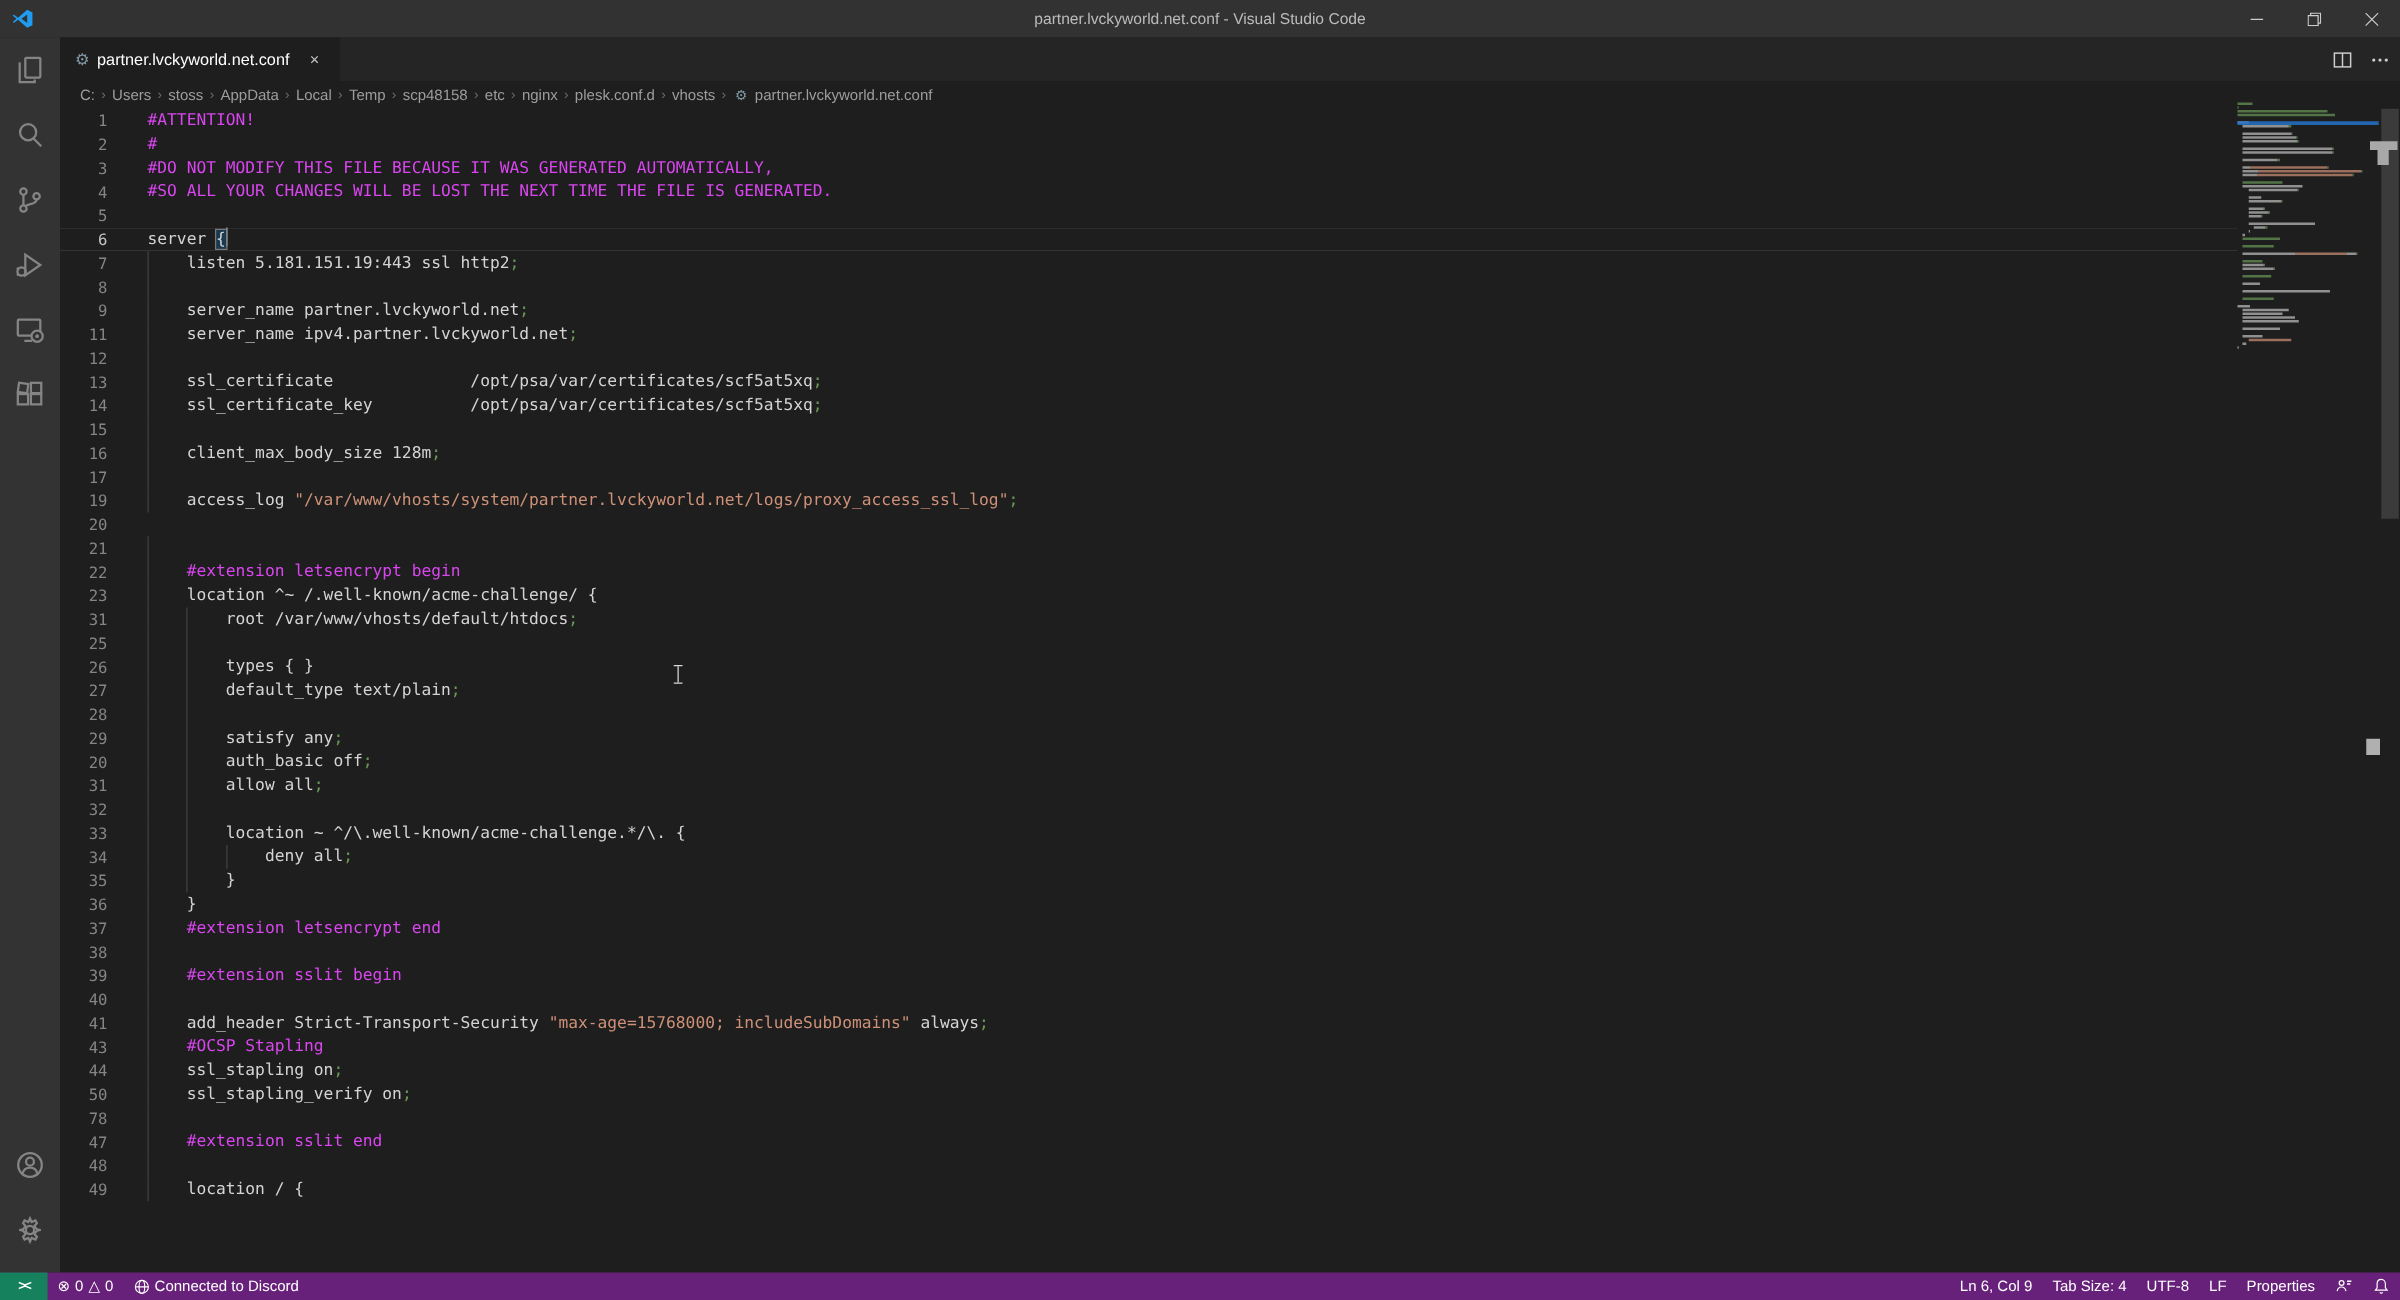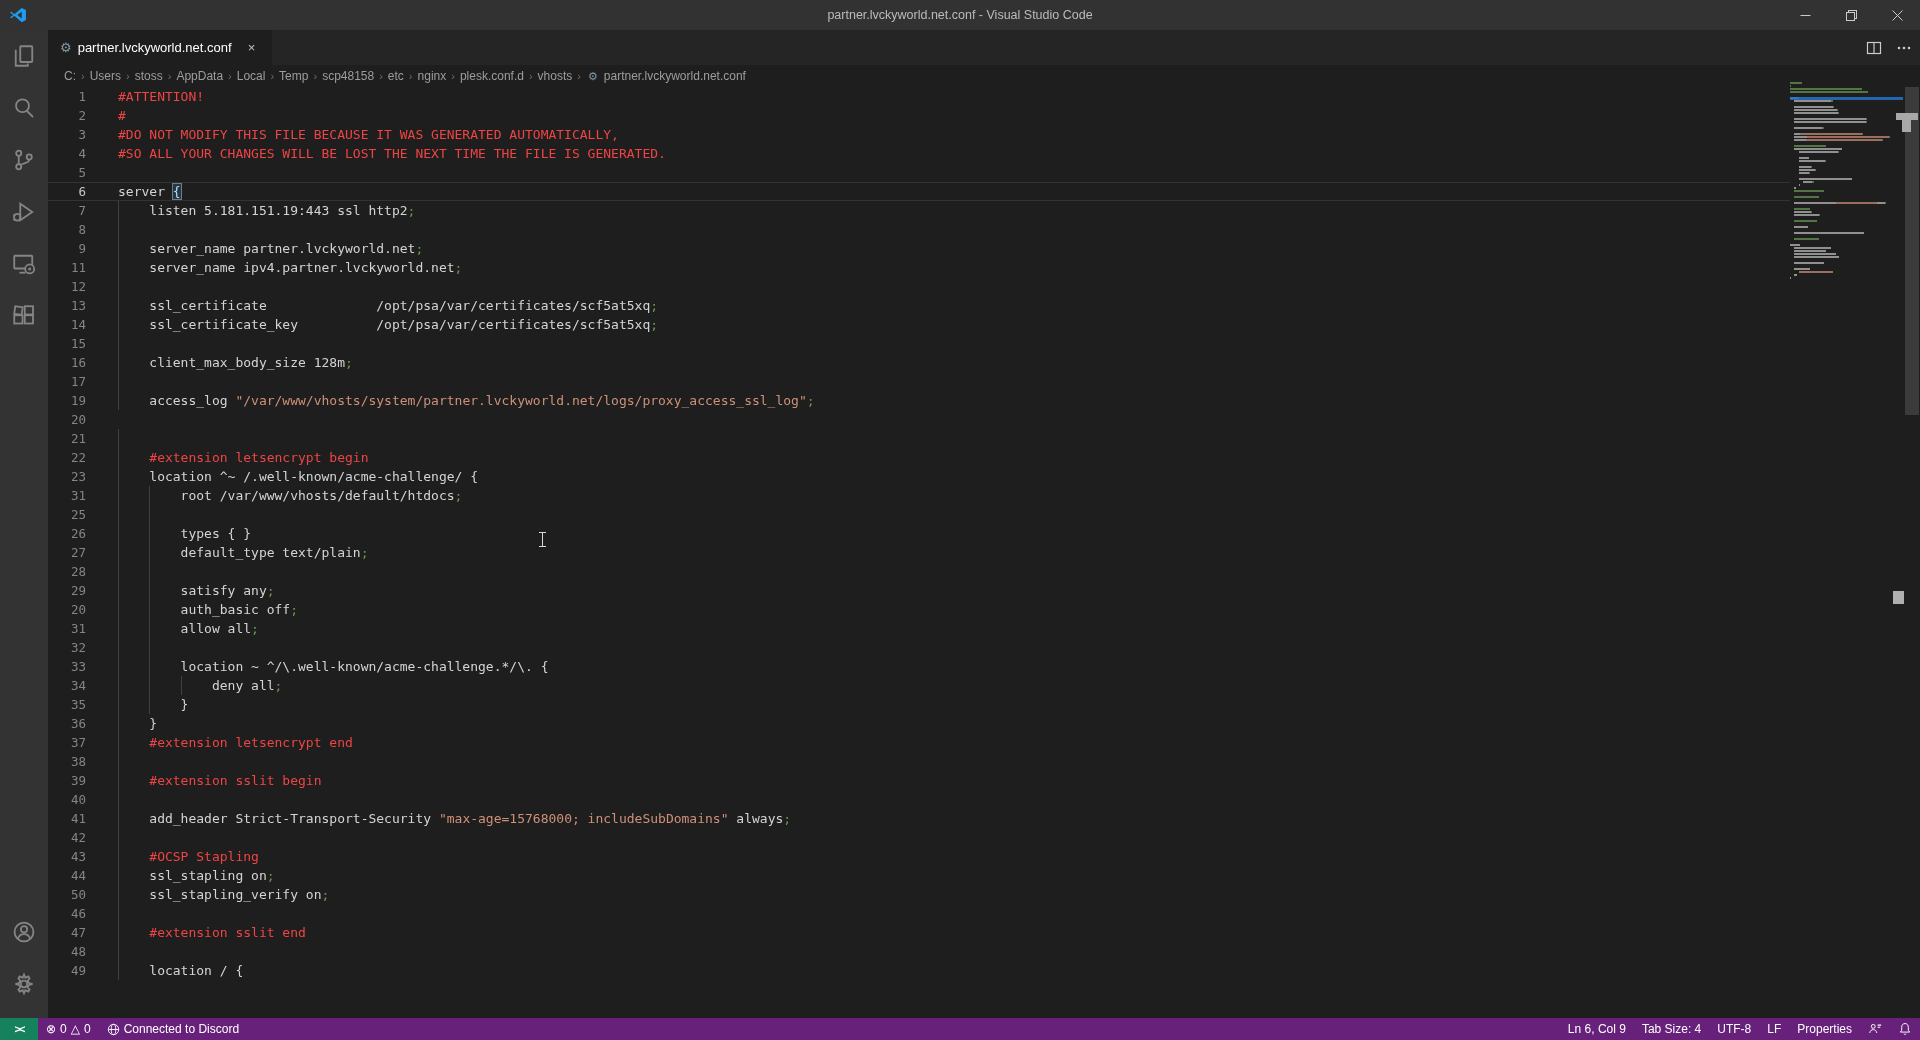--- a/index.html
+++ b/index.html
@@ -49,21 +49,21 @@
   
   .editor { position:absolute; left:48px; top:87px; width:1742px; height:931px;
     font-family:"DejaVu Sans Mono", monospace; font-size:13px; }
   .code-line { position:relative; height:19px; line-height:19px; white-space:pre; display:flex; }
   .code-line.current { box-shadow: inset 0 1px 0 #333336, inset 0 -1px 0 #333336; }
   .gutter-num { width:38px; text-align:right; color:#858585; flex:0 0 auto;
     font-size:12.5px; }
   .code-line.current .gutter-num { color:#c6c6c6; }
   .code-text { margin-left:32px; position:relative; }
   .indent-guide { position:absolute; top:0; width:1px; height:19px; background:#404040; }
-  .tok-p { color:#d4d4d4; } .tok-c { color:#ef4444; } .tok-s { color:#ce9178; }
+  .tok-p { color:#d4d4d4; } .tok-c { color:#d946ef; } .tok-s { color:#ce9178; }
   .tok-g { color:#6A9955; }
   .tok-b { color:#d4d4d4; outline:1px solid #7a7a7a; background:#1a3a52; }
   .caret { display:inline-block; width:1.5px; height:15px; background:#aeafad;
     vertical-align:-2px; }
 
   
   .minimap { position:absolute; left:1790px; top:82px; width:115px; }
   .mm-row { height:2px; margin-bottom:1px; white-space:nowrap; font-size:0; }
   .mm-seg { display:inline-block; height:2px; opacity:0.7; }
   .mm-currentline { position:absolute; left:0; width:113px; height:3px;
@@ -264,25 +264,24 @@
     <div class="code-line"><span class="gutter-num">32</span><span class="code-text"><span class="indent-guide" style="left: 0px;"></span><span class="indent-guide" style="left: 31.32px;"></span></span></div>
     <div class="code-line"><span class="gutter-num">33</span><span class="code-text"><span class="indent-guide" style="left: 0px;"></span><span class="indent-guide" style="left: 31.32px;"></span><span class="tok-p">        location ~ ^/\.well-known/acme-challenge.*/\. {</span></span></div>
     <div class="code-line"><span class="gutter-num">34</span><span class="code-text"><span class="indent-guide" style="left: 0px;"></span><span class="indent-guide" style="left: 31.32px;"></span><span class="indent-guide" style="left: 62.64px;"></span><span class="tok-p">            deny all</span><span class="tok-g">;</span></span></div>
     <div class="code-line"><span class="gutter-num">35</span><span class="code-text"><span class="indent-guide" style="left: 0px;"></span><span class="indent-guide" style="left: 31.32px;"></span><span class="tok-p">        }</span></span></div>
     <div class="code-line"><span class="gutter-num">36</span><span class="code-text"><span class="indent-guide" style="left: 0px;"></span><span class="tok-p">    }</span></span></div>
     <div class="code-line"><span class="gutter-num">37</span><span class="code-text"><span class="indent-guide" style="left: 0px;"></span><span class="tok-c">    #extension letsencrypt end</span></span></div>
     <div class="code-line"><span class="gutter-num">38</span><span class="code-text"><span class="indent-guide" style="left: 0px;"></span></span></div>
     <div class="code-line"><span class="gutter-num">39</span><span class="code-text"><span class="indent-guide" style="left: 0px;"></span><span class="tok-c">    #extension sslit begin</span></span></div>
     <div class="code-line"><span class="gutter-num">40</span><span class="code-text"><span class="indent-guide" style="left: 0px;"></span></span></div>
     <div class="code-line"><span class="gutter-num">41</span><span class="code-text"><span class="indent-guide" style="left: 0px;"></span><span class="tok-p">    add_header Strict-Transport-Security </span><span class="tok-s">"max-age=15768000; includeSubDomains"</span><span class="tok-p"> always</span><span class="tok-g">;</span></span></div>
-    <div class="code-line"><span class="gutter-num">42</span><span class="code-text"><span class="indent-guide" style="left: 0px;"></span></span></div>
     <div class="code-line"><span class="gutter-num">43</span><span class="code-text"><span class="indent-guide" style="left: 0px;"></span><span class="tok-c">    #OCSP Stapling</span></span></div>
     <div class="code-line"><span class="gutter-num">44</span><span class="code-text"><span class="indent-guide" style="left: 0px;"></span><span class="tok-p">    ssl_stapling on</span><span class="tok-g">;</span></span></div>
     <div class="code-line"><span class="gutter-num">50</span><span class="code-text"><span class="indent-guide" style="left: 0px;"></span><span class="tok-p">    ssl_stapling_verify on</span><span class="tok-g">;</span></span></div>
-    <div class="code-line"><span class="gutter-num">46</span><span class="code-text"><span class="indent-guide" style="left: 0px;"></span></span></div>
+    <div class="code-line"><span class="gutter-num">78</span><span class="code-text"><span class="indent-guide" style="left: 0px;"></span></span></div>
     <div class="code-line"><span class="gutter-num">47</span><span class="code-text"><span class="indent-guide" style="left: 0px;"></span><span class="tok-c">    #extension sslit end</span></span></div>
     <div class="code-line"><span class="gutter-num">48</span><span class="code-text"><span class="indent-guide" style="left: 0px;"></span></span></div>
     <div class="code-line"><span class="gutter-num">49</span><span class="code-text"><span class="indent-guide" style="left: 0px;"></span><span class="tok-p">    location / {</span></span></div>
   </div>
 
 <div class="minimap" id="minimap">
     <div class="mm-row"><span class="mm-seg" style="width: 12.32px; background: rgb(106, 153, 85);"></span></div>
     <div class="mm-row"><span class="mm-seg" style="width: 1.12px; background: rgb(106, 153, 85);"></span></div>
     <div class="mm-row"><span class="mm-seg" style="width: 71.68px; background: rgb(106, 153, 85);"></span></div>
     <div class="mm-row"><span class="mm-seg" style="width: 78.4px; background: rgb(106, 153, 85);"></span></div>

